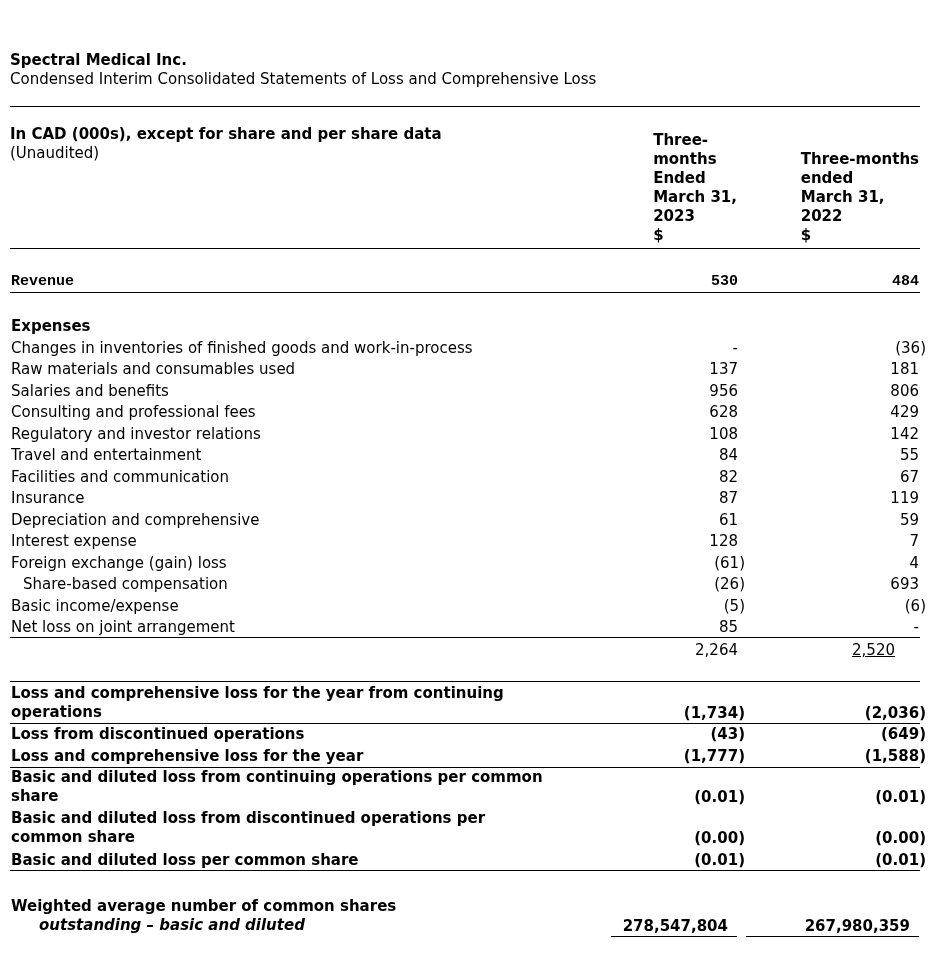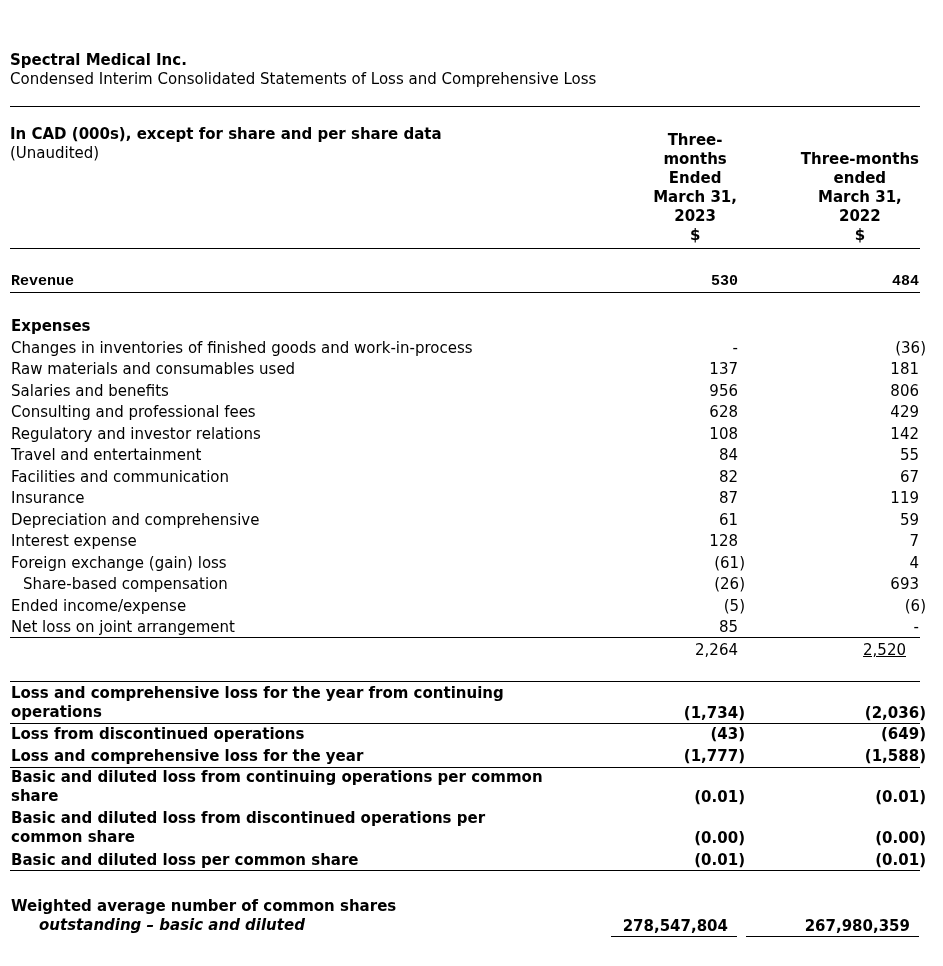--- a/index.html
+++ b/index.html
@@ -10,21 +10,21 @@
   }
   .hdr { position: absolute; left: 10px; top: 15px; line-height: 19px; }
   .hdr .b { font-weight: bold; margin-top: 36px; }
   .rule { position: absolute; height: 1px; background: #000; }
   .row { position: absolute; left: 11px; right: 0; height: 21px; line-height: 21px; }
   .lbl { position: absolute; left: 0; white-space: nowrap; }
   .c1 { position: absolute; right: 205px; text-align: left; white-space: nowrap; }
   .c2 { position: absolute; right: 24px; text-align: right; white-space: nowrap; }
   .paren-pad { margin-right: -7px; }
   .bold { font-weight: bold; }
-  .colhead { position: absolute; text-align: center; font-weight: bold; line-height: 19px; white-space: nowrap; }
+  .colhead { position: absolute; text-align: left; font-weight: bold; line-height: 19px; white-space: nowrap; }
 </style>
 </head>
 <body>
 
 <div class="hdr">
   <div class="b">Spectral Medical Inc.</div>
   <div>Condensed Interim Consolidated Statements of Loss and Comprehensive Loss</div>
   <div class="b">In CAD (000s), except for share and per share data</div>
   <div>(Unaudited)</div>
 </div>
@@ -112,34 +112,34 @@
   <span class="lbl">Foreign exchange (gain) loss</span>
   <span class="c1 paren-pad">(61)</span>
   <span class="c2">4</span>
 </div>
 <div class="row" style="top:574px;margin-left:12px;">
   <span class="lbl">Share-based compensation</span>
   <span class="c1 paren-pad">(26)</span>
   <span class="c2">693</span>
 </div>
 <div class="row" style="top:596px;">
-  <span class="lbl">Ended income/expense</span>
+  <span class="lbl">Basic income/expense</span>
   <span class="c1 paren-pad">(5)</span>
   <span class="c2 paren-pad">(6)</span>
 </div>
 <div class="row" style="top:617px;">
   <span class="lbl">Net loss on joint arrangement</span>
   <span class="c1">85</span>
   <span class="c2">-</span>
 </div>
 <div class="rule" style="left:10px; width:910px; top:637px;"></div>
 
 <div class="row" style="top:640px;">
   <span class="c1">2,264</span>
-  <span class="c2" style="right:37px;text-decoration:underline;">2,520</span>
+  <span class="c2" style="right:48px;text-decoration:underline;">2,520</span>
 </div>
 <div class="rule" style="left:10px; width:910px; top:681px;"></div>
 
 <div class="row bold" style="top:684px; height:40px;">
   <span class="lbl" style="line-height:19px; top:0;">
     <span>Loss and comprehensive loss for the year from continuing</span><br>
     <span>operations</span>
   </span>
   <span class="c1 paren-pad" style="top:19px;">(1,734)</span>
   <span class="c2 paren-pad" style="top:19px;">(2,036)</span>

